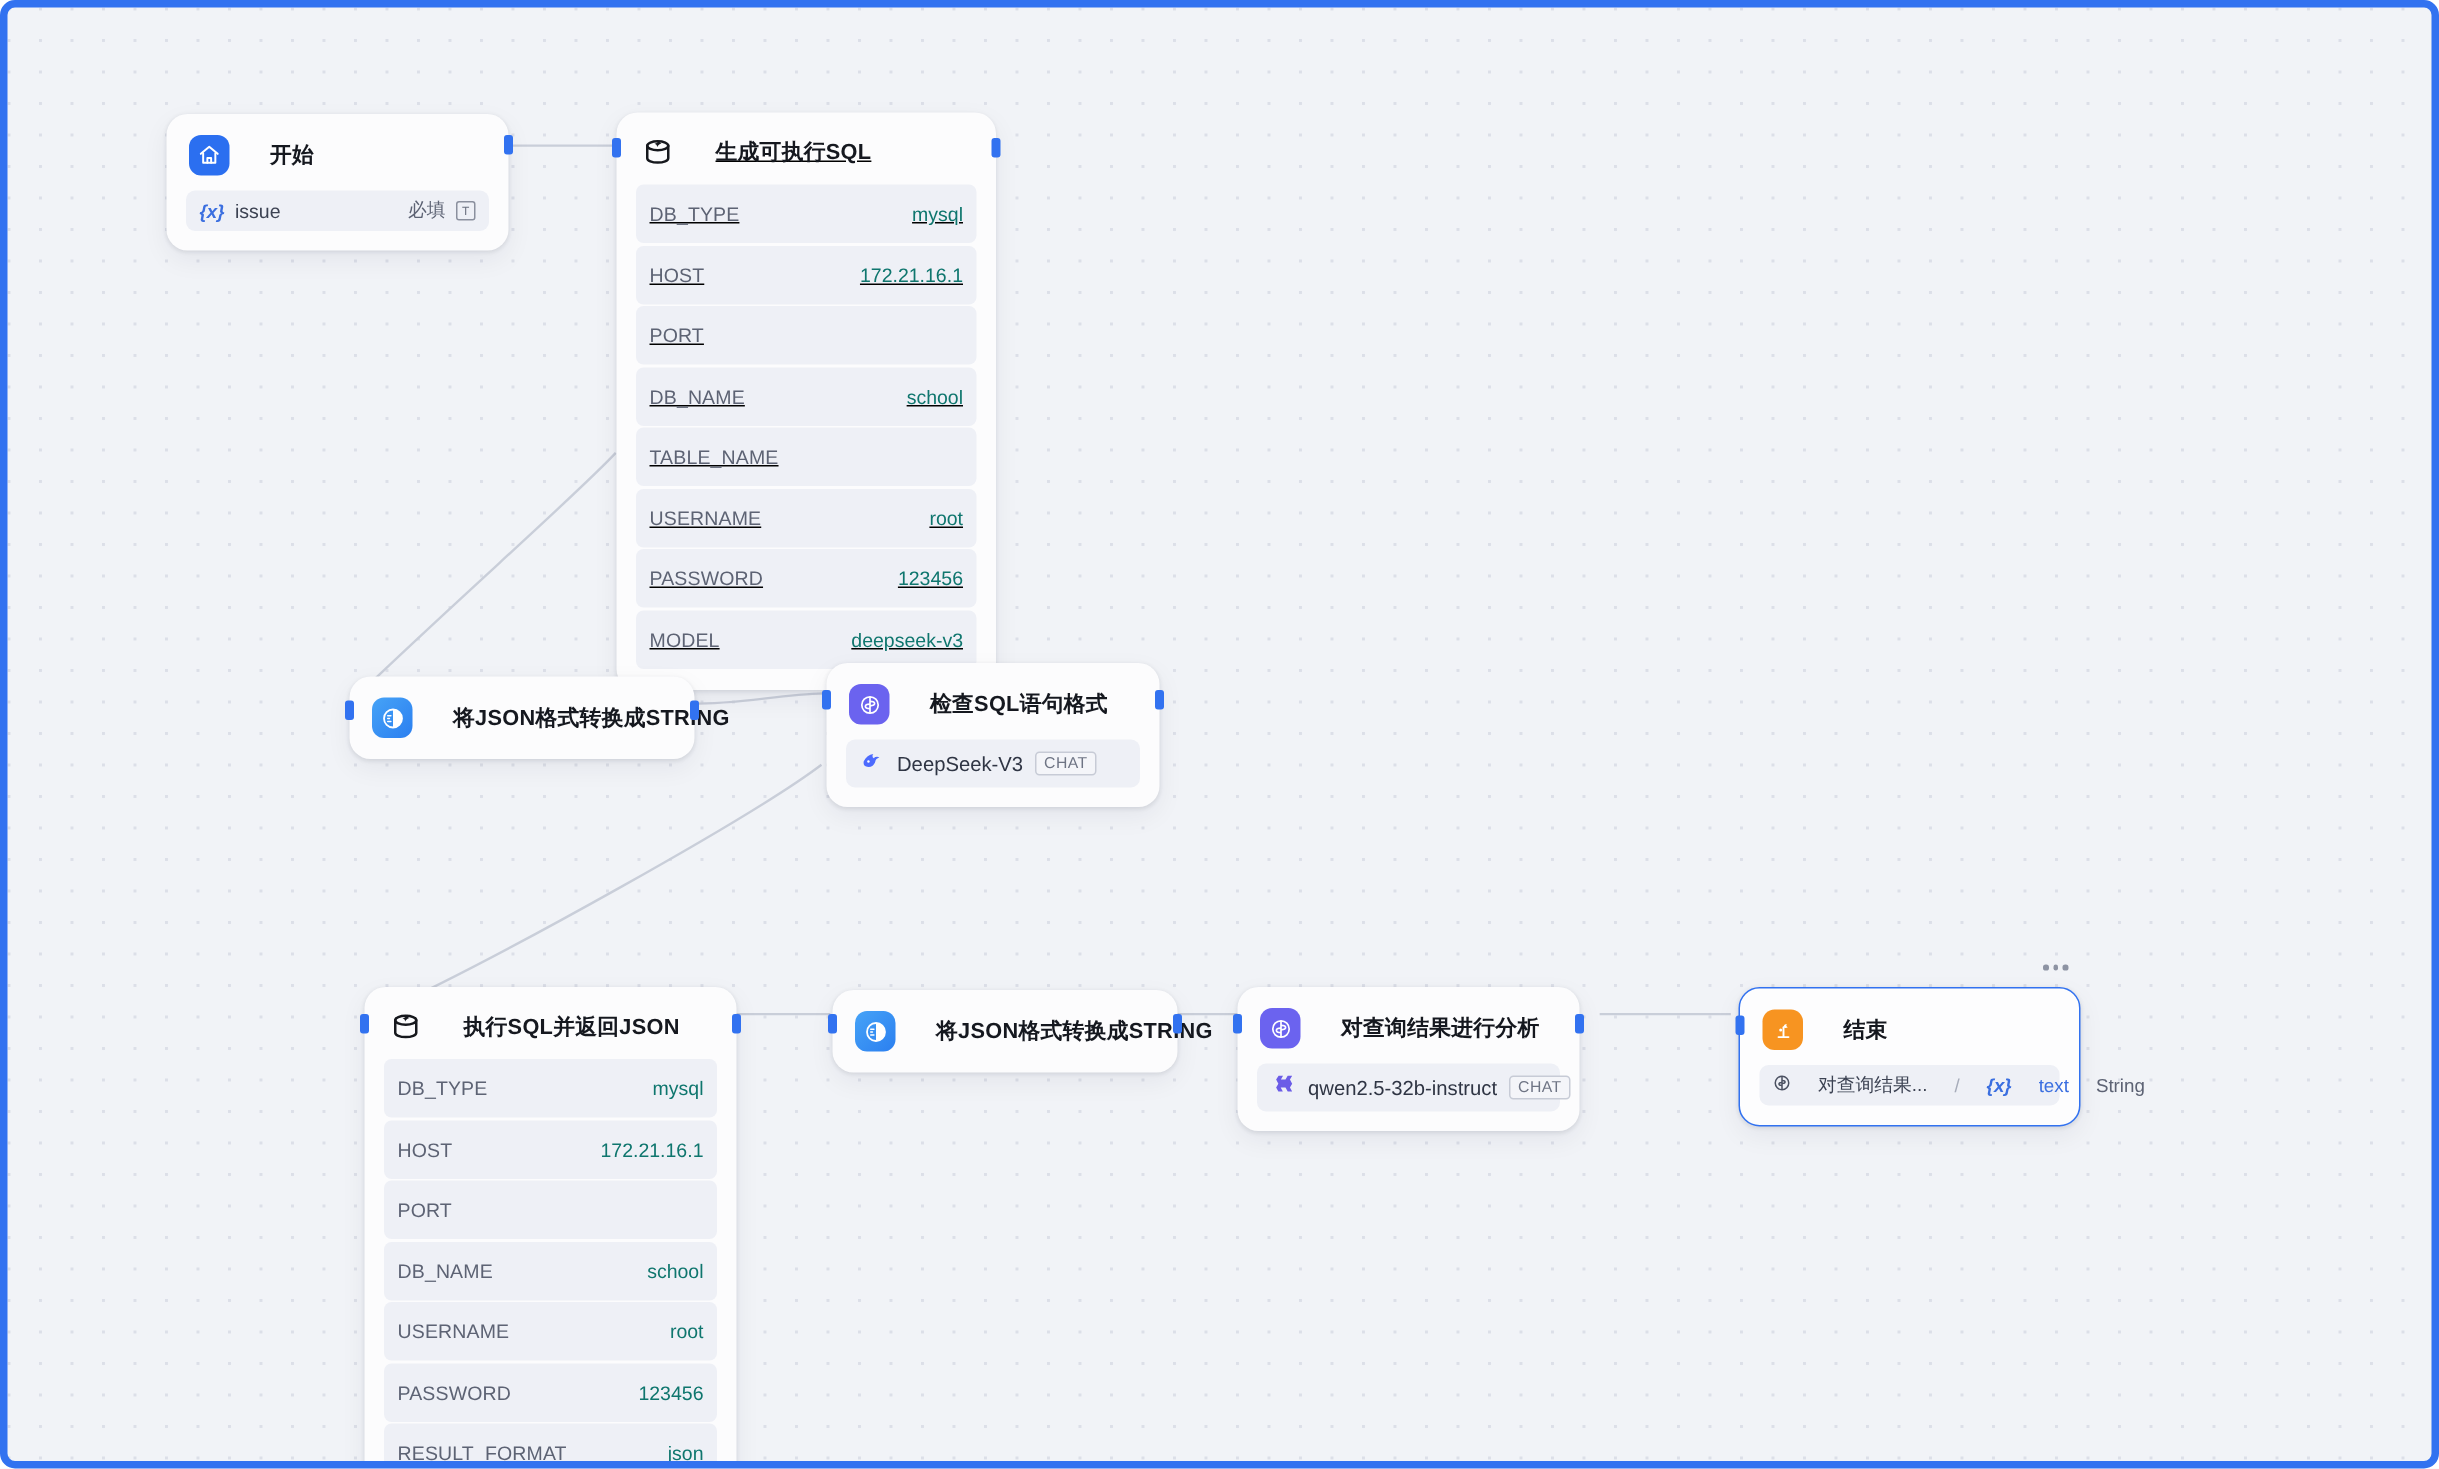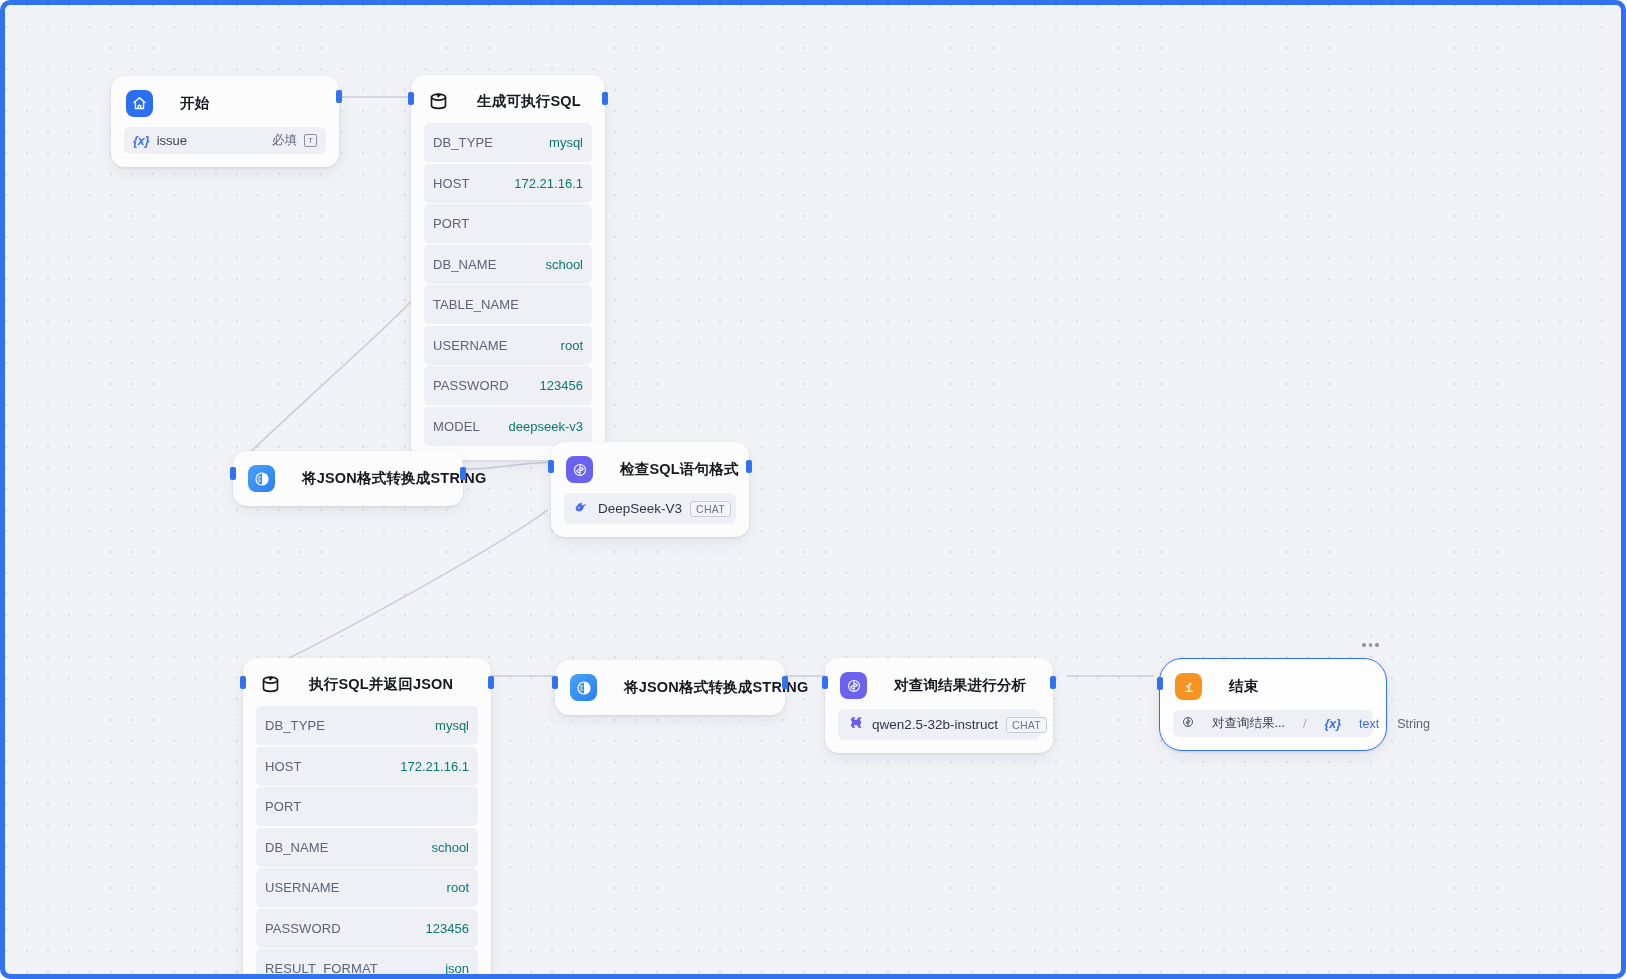--- a/index.html
+++ b/index.html
@@ -137,21 +137,21 @@
       <div class="varrow">
         <span class="vx">{x}</span>
         <span class="vname">issue</span>
         <span class="vspacer"></span>
         <span class="vreq">必填</span>
         <span class="vbox">T</span>
       </div>
     </div>
   </div>
 
-  <div class="node" style="left:406px; top:70px; width:194px;">
+  <div class="node" style="left:406px; top:70px; width:253px;text-decoration:underline;">
     <div class="handle l" style="top:17px;"></div>
     <div class="handle r" style="top:17px;"></div>
     <div class="nhead">
       <span class="nicon plain">
         <svg width="21" height="21" viewBox="0 0 24 24" fill="none" stroke="#16181d" stroke-width="1.9" stroke-linecap="round" stroke-linejoin="round">
           <ellipse cx="12" cy="7" rx="8" ry="3.4"></ellipse>
           <path d="M4 7v9.5c0 1.9 3.6 3.4 8 3.4s8-1.5 8-3.4V7"></path>
           <path d="M9.5 5.6c1.8-.5 3.2-1.6 3.6-2.9-.1 1.6.7 2.3 1.8 2.6-1.7.4-3 1.5-3.4 2.9.1-1.6-.8-2.3-2-2.6z" fill="#16181d" stroke="none"></path>
         </svg>
       </span>
@@ -203,21 +203,21 @@
           <path d="M12 3a9 9 0 0 1 0 18z" fill="#fff"></path>
           <rect x="6" y="8.4" width="4.6" height="1.5" rx=".7" fill="#fff"></rect>
           <rect x="6" y="11.3" width="3.2" height="1.5" rx=".7" fill="#fff"></rect>
           <rect x="6" y="14.2" width="4.6" height="1.5" rx=".7" fill="#fff"></rect>
         </svg>
       </span>
       <span class="ntitle">将JSON格式转换成STRING</span>
     </div>
   </div>
 
-  <div class="node" style="left:546px; top:437px; width:198px;">
+  <div class="node" style="left:546px; top:437px; width:222px;">
     <div class="handle l" style="top:18px;"></div>
     <div class="handle r" style="top:18px;"></div>
     <div class="nhead">
       <span class="nicon purple">
         <svg width="16" height="16" viewBox="0 0 24 24" fill="none" stroke="#fff" stroke-width="1.7">
           <circle cx="12" cy="12" r="8.2"></circle>
           <path d="M12 3.8v16.4"></path>
           <path d="M12 8.4c2.6 0 4.6 1 4.6 2.2S14.6 12.8 12 12.8"></path>
           <path d="M12 11.2c-2.6 0-4.6 1-4.6 2.2s2 2.2 4.6 2.2"></path>
         </svg>
@@ -325,21 +325,21 @@
         <span class="chat">CHAT</span>
       </div>
     </div>
   </div>
 
   <div class="dots" style="left:1357px; top:638px;">
     <i></i>
       <i></i>
       <i></i>
   </div>
-  <div class="node selected" style="left:1154px; top:653px; width:228px;border-radius:23px;">
+  <div class="node selected" style="left:1154px; top:653px; width:228px;">
     <div class="handle l" style="top:18px;"></div>
     <div class="nhead">
       <span class="nicon orange">
         <svg width="16" height="16" viewBox="0 0 24 24" fill="none" stroke="#fff" stroke-width="1.9" stroke-linecap="round" stroke-linejoin="round">
           <path d="M7 18.6h10"></path>
           <path d="M12 18.6V8.8"></path>
           <path d="M12 8.8c0-2.2 1.6-3.4 3.4-3.4-1.3 1.6-.3 2.8 1 3.4-1.6.8-3.2.9-4.4 0z" fill="#fff" stroke="none"></path>
           <circle cx="9.2" cy="11.4" r="1.5" fill="#fff" stroke="none"></circle>
         </svg>
       </span>

